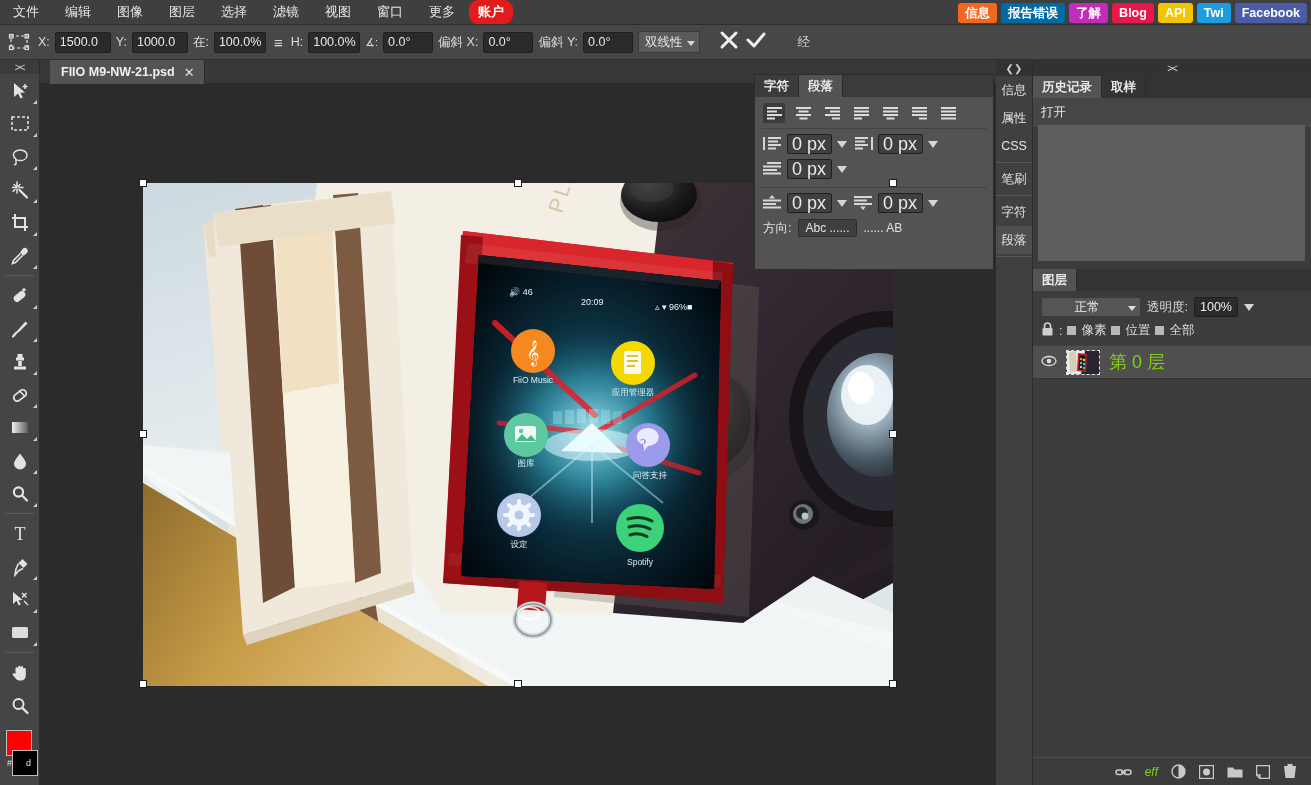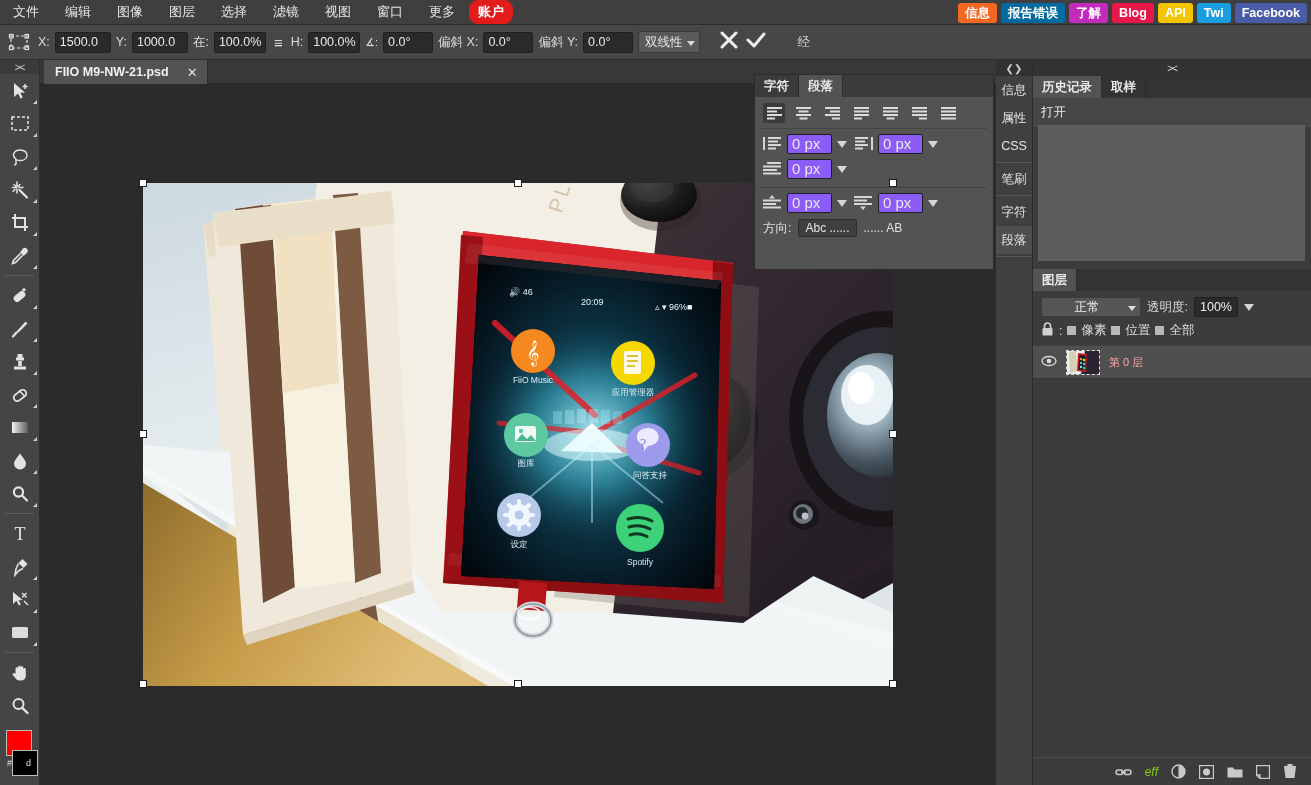--- a/index.html
+++ b/index.html
@@ -81,22 +81,22 @@
   .sw-fg { position:absolute; left:6px; top:2px; width:26px; height:26px; background:#ff0000; border:1px solid #bdbdbd; }
   .sw-bg { position:absolute; left:12px; top:22px; width:26px; height:26px; background:#000000; border:1px solid #bdbdbd; }
   .sw-mini { position:absolute; font-size:9px; color:#e4e4e4; }
 
   
   .tabstrip {
     position: absolute; left: 40px; top: 60px; width: 956px; height: 24px;
     background: #383838; border-bottom: 1px solid #2a2a2a;
   }
   .doctab {
-    position: absolute; left: 4px; top: 0; height: 24px;
-    background: #535353; display: flex; align-items: center; gap: 18px;
+    position: absolute; left: 10px; top: 0; height: 24px;
+    background: #535353; display: flex; align-items: center; gap: 9px;
     padding: 0 9px 0 11px; font-size: 12.5px; color: #f0f0f0; font-weight: bold;
     border-right: 1px solid #2a2a2a;
   }
   .doctab .x { font-size: 13px; font-weight: normal; color: #e0e0e0; }
 
   
   .canvas-area {
     position: absolute; left: 40px; top: 84px; width: 956px; height: 701px;
     background: #2b2b2b; overflow: hidden;
   }
@@ -122,21 +122,21 @@
     border-right: 1px solid #2b2b2b;
   }
   .panel-tab.active { background: #535353; }
   .para-align-row { display: flex; padding: 6px 6px 5px 8px; gap: 7px; }
   .align-btn { width: 22px; height: 20px; display:flex; align-items:center; justify-content:center; border-radius:2px;}
   .align-btn.active { background: #3b3b3b; }
   .para-sep { height:1px; background: #444; margin: 0 6px; }
   .para-row { display: flex; align-items: center; padding: 5px 6px 0 8px; gap: 5px; }
   .mini-ico { width: 19px; height: 16px; }
   .num-field {
-    background: #8b5cf6; color: #e9e9e9; font-size: 15px;
+    background: #404040; color: #e9e9e9; font-size: 18px;
     border: 1px solid #1f1f1f; border-radius: 2px;
     width: 45px; height: 20px; line-height: 18px; padding: 0 4px;
   }
   .tri-caret { border-left: 5px solid transparent; border-right: 5px solid transparent; border-top: 7px solid #d6d6d6; }
   .dir-row { display:flex; align-items:center; padding: 6px 6px 0 8px; gap: 7px; font-size: 12.5px; color:#e0e0e0; }
   .dir-box { background:#3f3f3f; border:1px solid #2c2c2c; border-radius:2px; padding:1px 6px; font-size:12px; color:#e6e6e6;}
 
   
   .dock { position: absolute; left: 996px; top: 60px; width: 315px; height: 725px; background: #3a3a3a; }
   .vtabs {
@@ -168,21 +168,21 @@
   }
   .blend-sel .caret { position:absolute; right:4px; top:8px; border-left:4px solid transparent; border-right:4px solid transparent; border-top:5px solid #ddd; }
   .opa-field { background:#2a2a2a; border:1px solid #1f1f1f; color:#eee; font-size:12.5px; height:20px; line-height:18px; padding:0 5px; border-radius:2px;}
   .lock-row { display:flex; align-items:center; gap: 5px; padding: 5px 6px 6px 8px; font-size: 12.5px; color:#dcdcdc;}
   .chk { width: 9px; height: 9px; background: #b9b9b9; display:inline-block; }
   .layer-row {
     display: flex; align-items: center; gap: 9px; height: 34px;
     background: #4f4f4f; padding: 0 8px; border-top:1px solid #434343; border-bottom:1px solid #333;
   }
   .layer-thumb { width: 34px; height: 25px; border: 1px dashed #e0e0e0; overflow: hidden; position: relative; }
-  .layer-name { font-size: 11px; color: #fca5a5; }
+  .layer-name { font-size: 18px; color: #84cc16; }
   .layers-bottom {
     position: absolute; left: 0; bottom: 0; width: 278px; height: 28px;
     background: #3c3c3c; border-top: 1px solid #4d4d4d;
     display: flex; align-items: center; justify-content: flex-end; gap: 13px; padding-right: 14px;
   }
   .lb-ico { color:#84cc16; font-size: 13px; display:flex; align-items:center; }
 </style>
 </head>
 <body>
 

